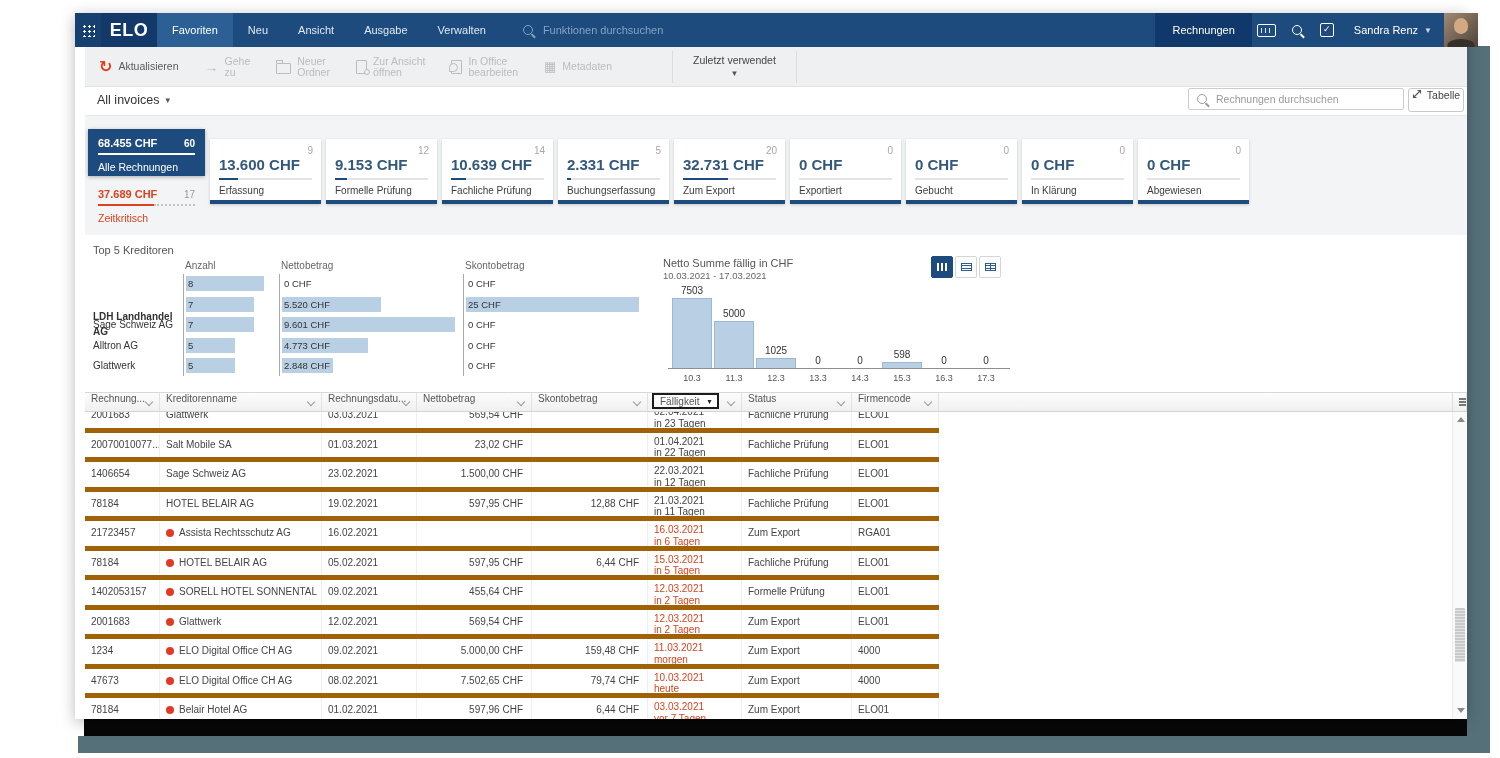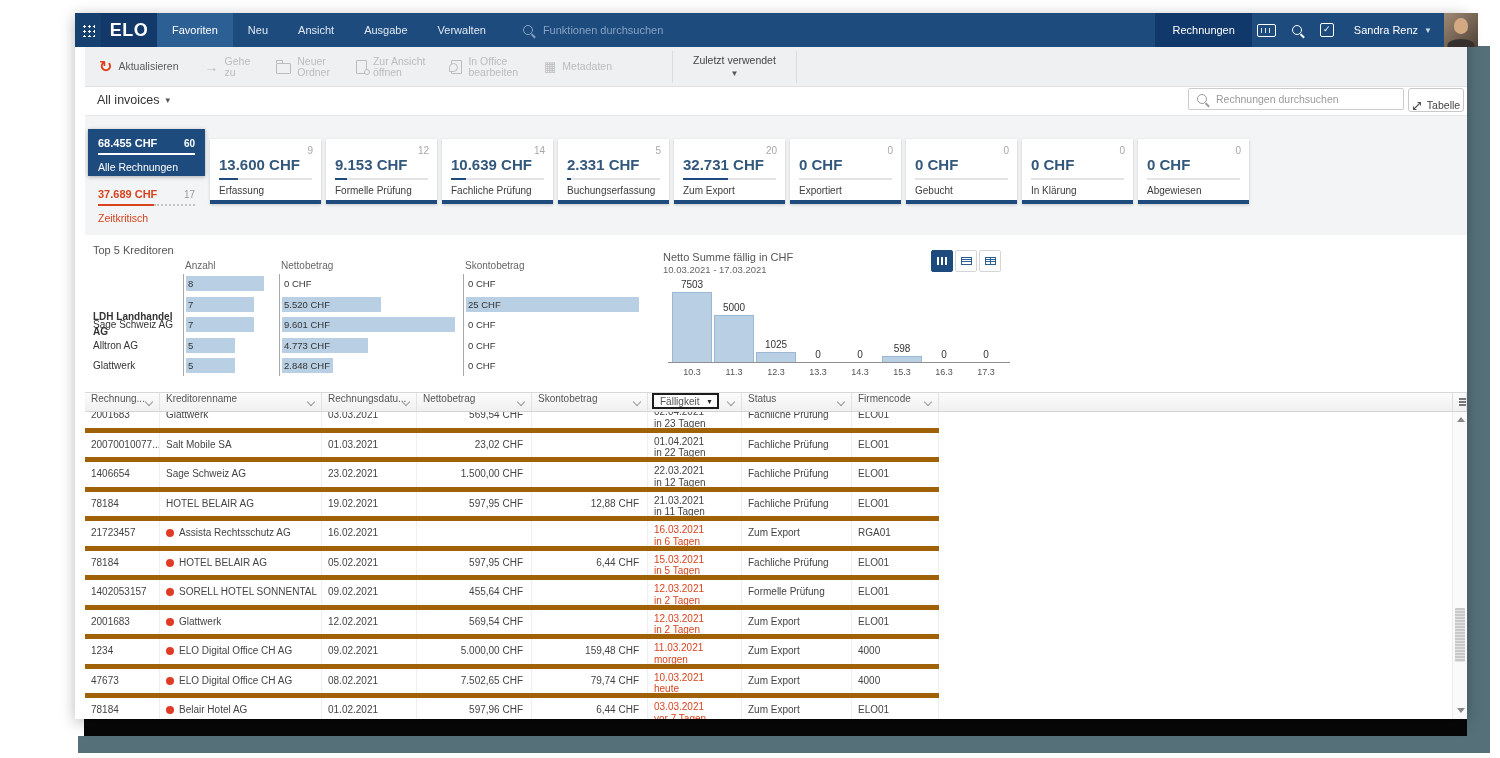--- a/index.html
+++ b/index.html
@@ -65,21 +65,21 @@
 
   
   #filterbar{left:85px;top:87px;width:1382px;height:28px;background:#fff;}
   #view-selector{position:absolute;left:12px;top:6px;font-size:12.5px;color:#333;display:flex;gap:6px;align-items:center;}
   #view-selector .dd{font-size:9px;color:#555;}
   #table-search{position:absolute;left:1103px;top:1px;width:198px;height:20px;border:1px solid #ccc;border-radius:2px;
                 display:flex;align-items:center;gap:7px;padding:0 8px;background:#fff;}
   #table-search input{border:none;outline:none;font-size:10.5px;color:#555;width:160px;font-family:inherit;}
   #table-search input::placeholder{color:#9a9a9a;}
   #tabelle-btn{position:absolute;left:1323px;top:1px;width:54px;height:22px;border:1px solid #c9c9c9;border-radius:3px;background:#fff;
-               display:flex;align-items:flex-end;justify-content:center;gap:5px;font-size:10.5px;color:#444;}
+               display:flex;align-items:flex-start;justify-content:center;gap:5px;font-size:10.5px;color:#444;}
 
   
   #kpiband{left:85px;top:115px;width:1382px;height:120px;background:#f3f4f5;border-top:1px solid #e8e8e8;}
   #kpi-selected{position:absolute;left:3px;top:13px;width:117px;height:47px;background:#1d4b7e;color:#fff;
                 padding:8px 10px;box-sizing:border-box;box-shadow:0 1px 4px rgba(0,0,0,.3);}
   .kpirow{display:flex;justify-content:space-between;align-items:baseline;}
   #kpi-selected .val{font-size:11px;font-weight:bold;}
   #kpi-selected .cnt{font-size:10px;font-weight:bold;}
   #kpi-selected .uline{height:2px;background:#fff;margin-top:4px;}
   #kpi-selected .lbl{font-size:10.5px;margin-top:6px;}
@@ -100,21 +100,21 @@
 
   
   #charts{left:85px;top:235px;width:1382px;height:155px;background:#fff;}
   #top5{position:absolute;left:0;top:0;width:570px;height:150px;}
   #top5 .title{position:absolute;left:8px;top:9px;font-size:11px;color:#555;}
   .t5-colhead{position:absolute;top:25px;font-size:10px;color:#666;}
   .t5-divider{position:absolute;top:39px;width:1px;height:102px;background:#a9a9a9;}
   .t5-label{position:absolute;width:92px;text-align:left;font-size:10px;color:#333;line-height:15px;left:8px;}
   .t5-bar{position:absolute;height:15px;background:#b9cfe3;}
   .t5-val{position:absolute;font-size:9.5px;color:#333;line-height:15px;white-space:nowrap;}
-  #netto{position:absolute;left:575px;top:8px;width:440px;height:150px;}
+  #netto{position:absolute;left:575px;top:14px;width:440px;height:150px;}
   #netto .title{position:absolute;left:3px;top:8px;font-size:11px;color:#555;}
   #netto .subtitle{position:absolute;left:3px;top:21px;font-size:9.5px;color:#666;}
   .chart-toggle{position:absolute;top:7px;width:20px;height:20px;border:1px solid #d5d5d5;border-radius:2px;background:#fff;
                 display:flex;align-items:center;justify-content:center;}
   .chart-toggle.sel{background:#1d4b7e;border-color:#1d4b7e;}
   .ti-bars{width:10px;height:8px;background:repeating-linear-gradient(90deg,#2b5f94 0 2px,rgba(0,0,0,0) 2px 4px);}
   .chart-toggle.sel .ti-bars{background:repeating-linear-gradient(90deg,#fff 0 2px,rgba(0,0,0,0) 2px 4px);}
   .ti-rows{width:11px;height:8px;border:1px solid #2b5f94;box-sizing:border-box;
            background:repeating-linear-gradient(0deg,rgba(0,0,0,0) 0 1.5px,#2b5f94 1.5px 2.5px);}
   .ti-grid{width:11px;height:8px;border:1px solid #2b5f94;box-sizing:border-box;

